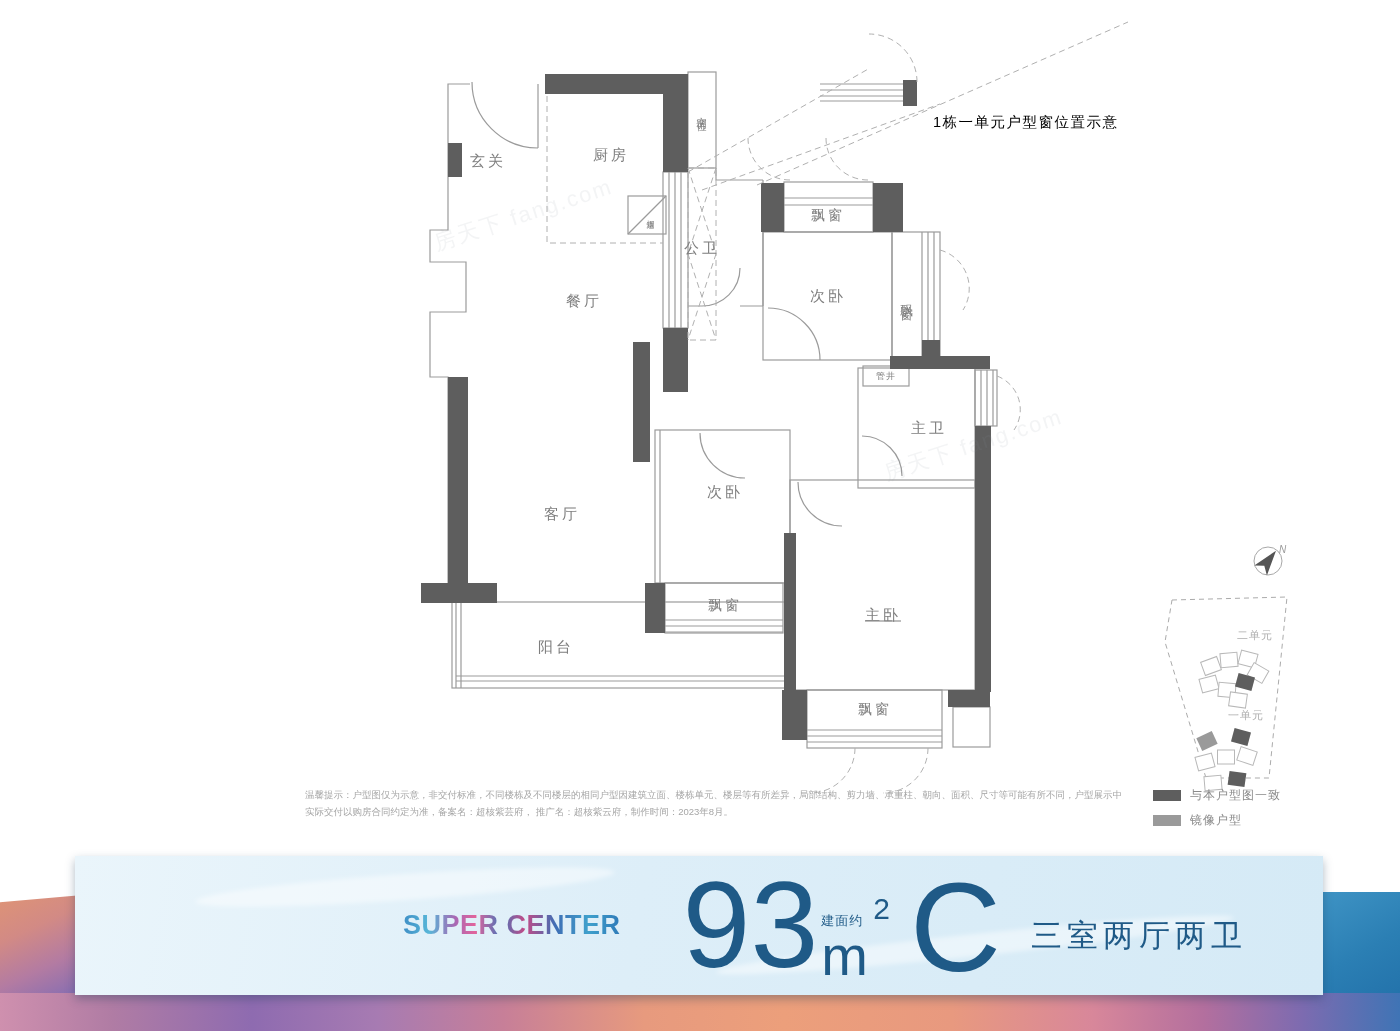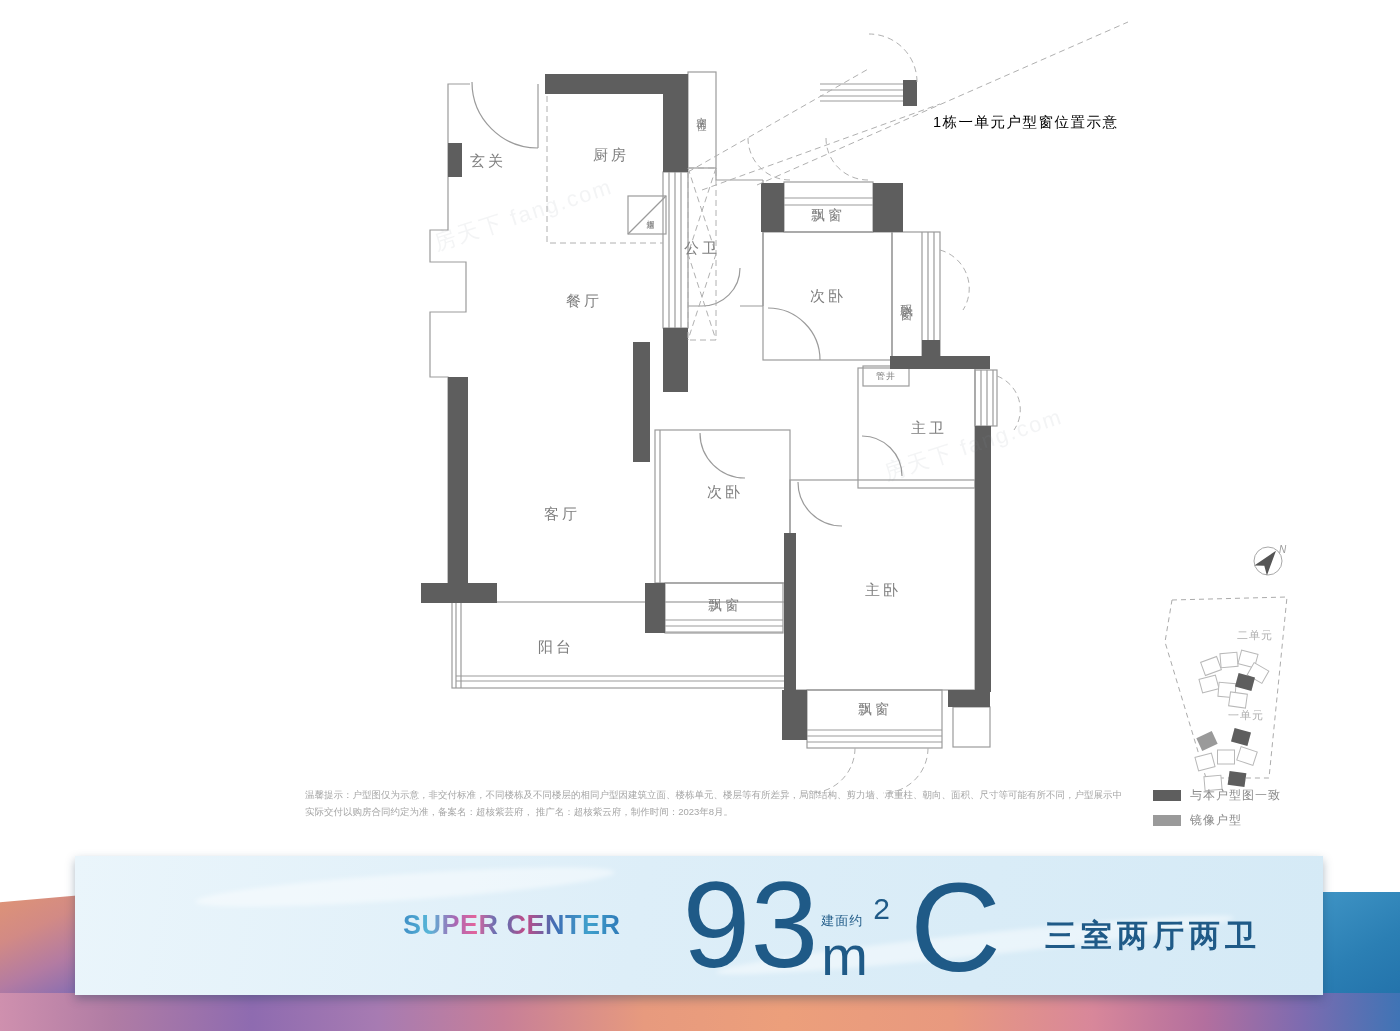--- a/index.html
+++ b/index.html
@@ -43,21 +43,21 @@
          background:linear-gradient(90deg,#3f8fc6 0%,#58b6d8 12%,#a968b4 24%,#e2649c 33%,#4a74b8 45%,#c44a86 56%,#3f6fb5 70%,#3fa0cc 85%,#2f7ab8 100%);
          -webkit-background-clip:text;background-clip:text;color:transparent;}
   .area-num{font-size:122px;line-height:0.82;font-weight:400;color:#1f5a87;margin-left:62px;}
   .area-mid{position:relative;display:flex;flex-direction:column;align-items:flex-start;
             justify-content:flex-end;height:104px;margin-left:3px;}
   .area-prefix{font-size:13px;color:#1f5a87;letter-spacing:1px;margin-bottom:4px;}
   .area-unit{font-size:56px;line-height:0.78;color:#1f5a87;}
   .area-sup{position:absolute;right:-22px;top:18px;font-size:30px;color:#1f5a87;}
   .unit-code{font-size:126px;line-height:0.8;font-weight:400;color:#1f5a87;margin-left:42px;
              transform:translateY(3px);}
-  .layout-text{font-size:31px;font-weight:bold;color:#1f5a87;letter-spacing:5px;margin-left:44px;
+  .layout-text{font-size:31px;font-weight:normal;color:#1f5a87;letter-spacing:5px;margin-left:30px;
                transform:translateY(10px);}
 </style>
 </head>
 <body>
 
 <div class="canvas">
 
   <svg class="plan-svg" viewBox="0 0 1400 1031">
 
     <g stroke="#9b9b9b" fill="none" stroke-width="1.2">
@@ -170,21 +170,21 @@
   <div class="room-label vtiny" style="left:649px;top:215px;">烟道</div>
   <div class="room-label" style="left:702px;top:248px;">公卫</div>
   <div class="room-label" style="left:584px;top:301px;">餐厅</div>
   <div class="room-label sz14" style="left:828px;top:216px;">飘窗</div>
   <div class="room-label" style="left:828px;top:296px;">次卧</div>
   <div class="room-label v" style="left:906px;top:296px;font-size:13px;">飘窗</div>
   <div class="room-label tiny" style="left:886px;top:376px;text-align:center;">管井</div>
   <div class="room-label" style="left:929px;top:428px;">主卫</div>
   <div class="room-label" style="left:725px;top:492px;">次卧</div>
   <div class="room-label" style="left:562px;top:514px;">客厅</div>
-  <div class="room-label" style="left:883px;top:590px;">主卧</div>
+  <div class="room-label" style="left:883px;top:615px;text-decoration:underline;">主卧</div>
   <div class="room-label sz14" style="left:725px;top:606px;">飘窗</div>
   <div class="room-label" style="left:556px;top:647px;">阳台</div>
   <div class="room-label sz14" style="left:875px;top:710px;">飘窗</div>
 
   <div class="anno-text">1栋一单元户型窗位置示意</div>
 
   <div class="watermark" style="left:430px;top:200px;">房天下 fang.com</div>
   <div class="watermark" style="left:880px;top:430px;">房天下 fang.com</div>
 
   <div class="north-label">N</div>

